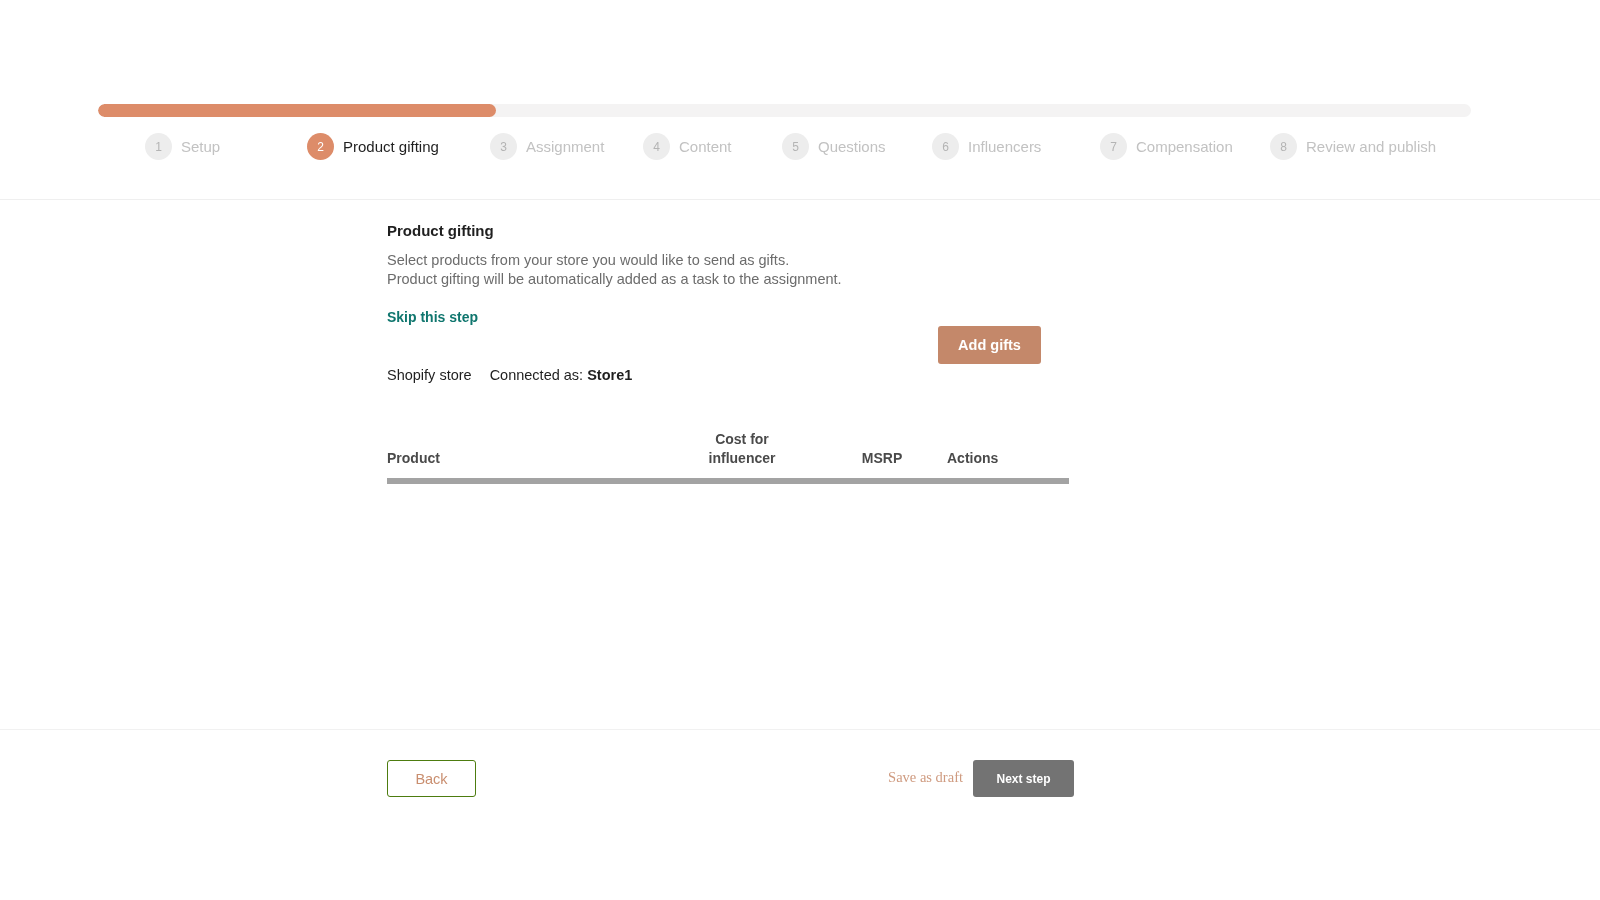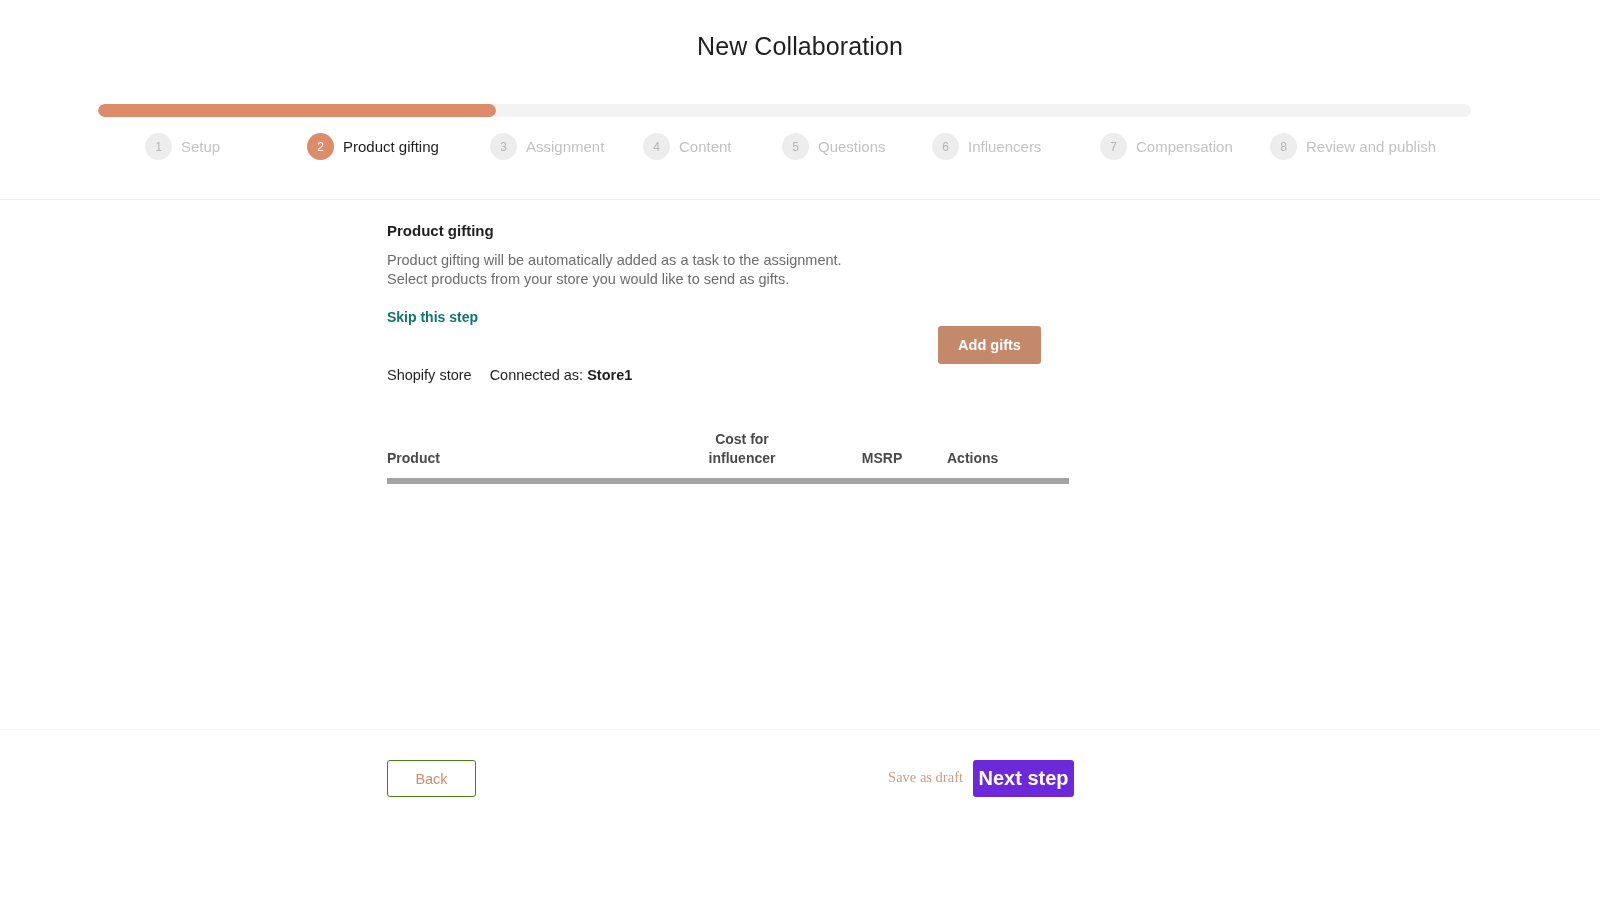--- a/index.html
+++ b/index.html
@@ -179,36 +179,35 @@
     background: none; border: none;
     color: #cf9b80;
     font-size: 14.5px;
     font-family: Liberation Serif, serif;
     cursor: pointer;
     padding: 0;
   }
   .btn-next {
     position: absolute; left: 586px; top: 0;
     width: 101px; height: 37px;
-    background: #6d28d9;
+    background: #737373;
     border: none;
     border-radius: 3px;
     color: #ffffff;
-    font-size: 20px;
+    font-size: 12px;
     font-weight: 700;
     font-family: "Liberation Sans", sans-serif;
     cursor: pointer;
   }
 </style>
 </head>
 <body>
 
 <div class="page">
 
-  <div class="page-title">New Collaboration</div>
 
   <div class="stepper-wrap">
     <div class="progress-track">
       <div class="progress-fill" id="progress-fill" style="width: 29%;"></div>
     </div>
     <div class="steps" id="steps-container">
         <div class="step" style="left: 145px;">
           <div class="step-circle">1</div>
           <div class="step-label">Setup</div>
         </div>
@@ -240,22 +239,22 @@
           <div class="step-circle">8</div>
           <div class="step-label">Review and publish</div>
         </div>
       </div>
   </div>
 
   <div class="header-divider"></div>
 
   <div class="content">
     <div class="section-title">Product gifting</div>
+    <div class="section-desc">Select products from your store you would like to send as gifts.</div>
     <div class="section-desc">Product gifting will be automatically added as a task to the assignment.</div>
-    <div class="section-desc">Select products from your store you would like to send as gifts.</div>
     <span class="skip-link">Skip this step</span>
 
     <div class="store-row">
       <span class="store-label">Shopify store</span>
       <span class="store-connected"><span>Connected as:</span> <b>Store1</b></span>
       <button class="btn-add-gifts">Add gifts</button>
     </div>
 
     <table class="gift-table">
       <thead>

